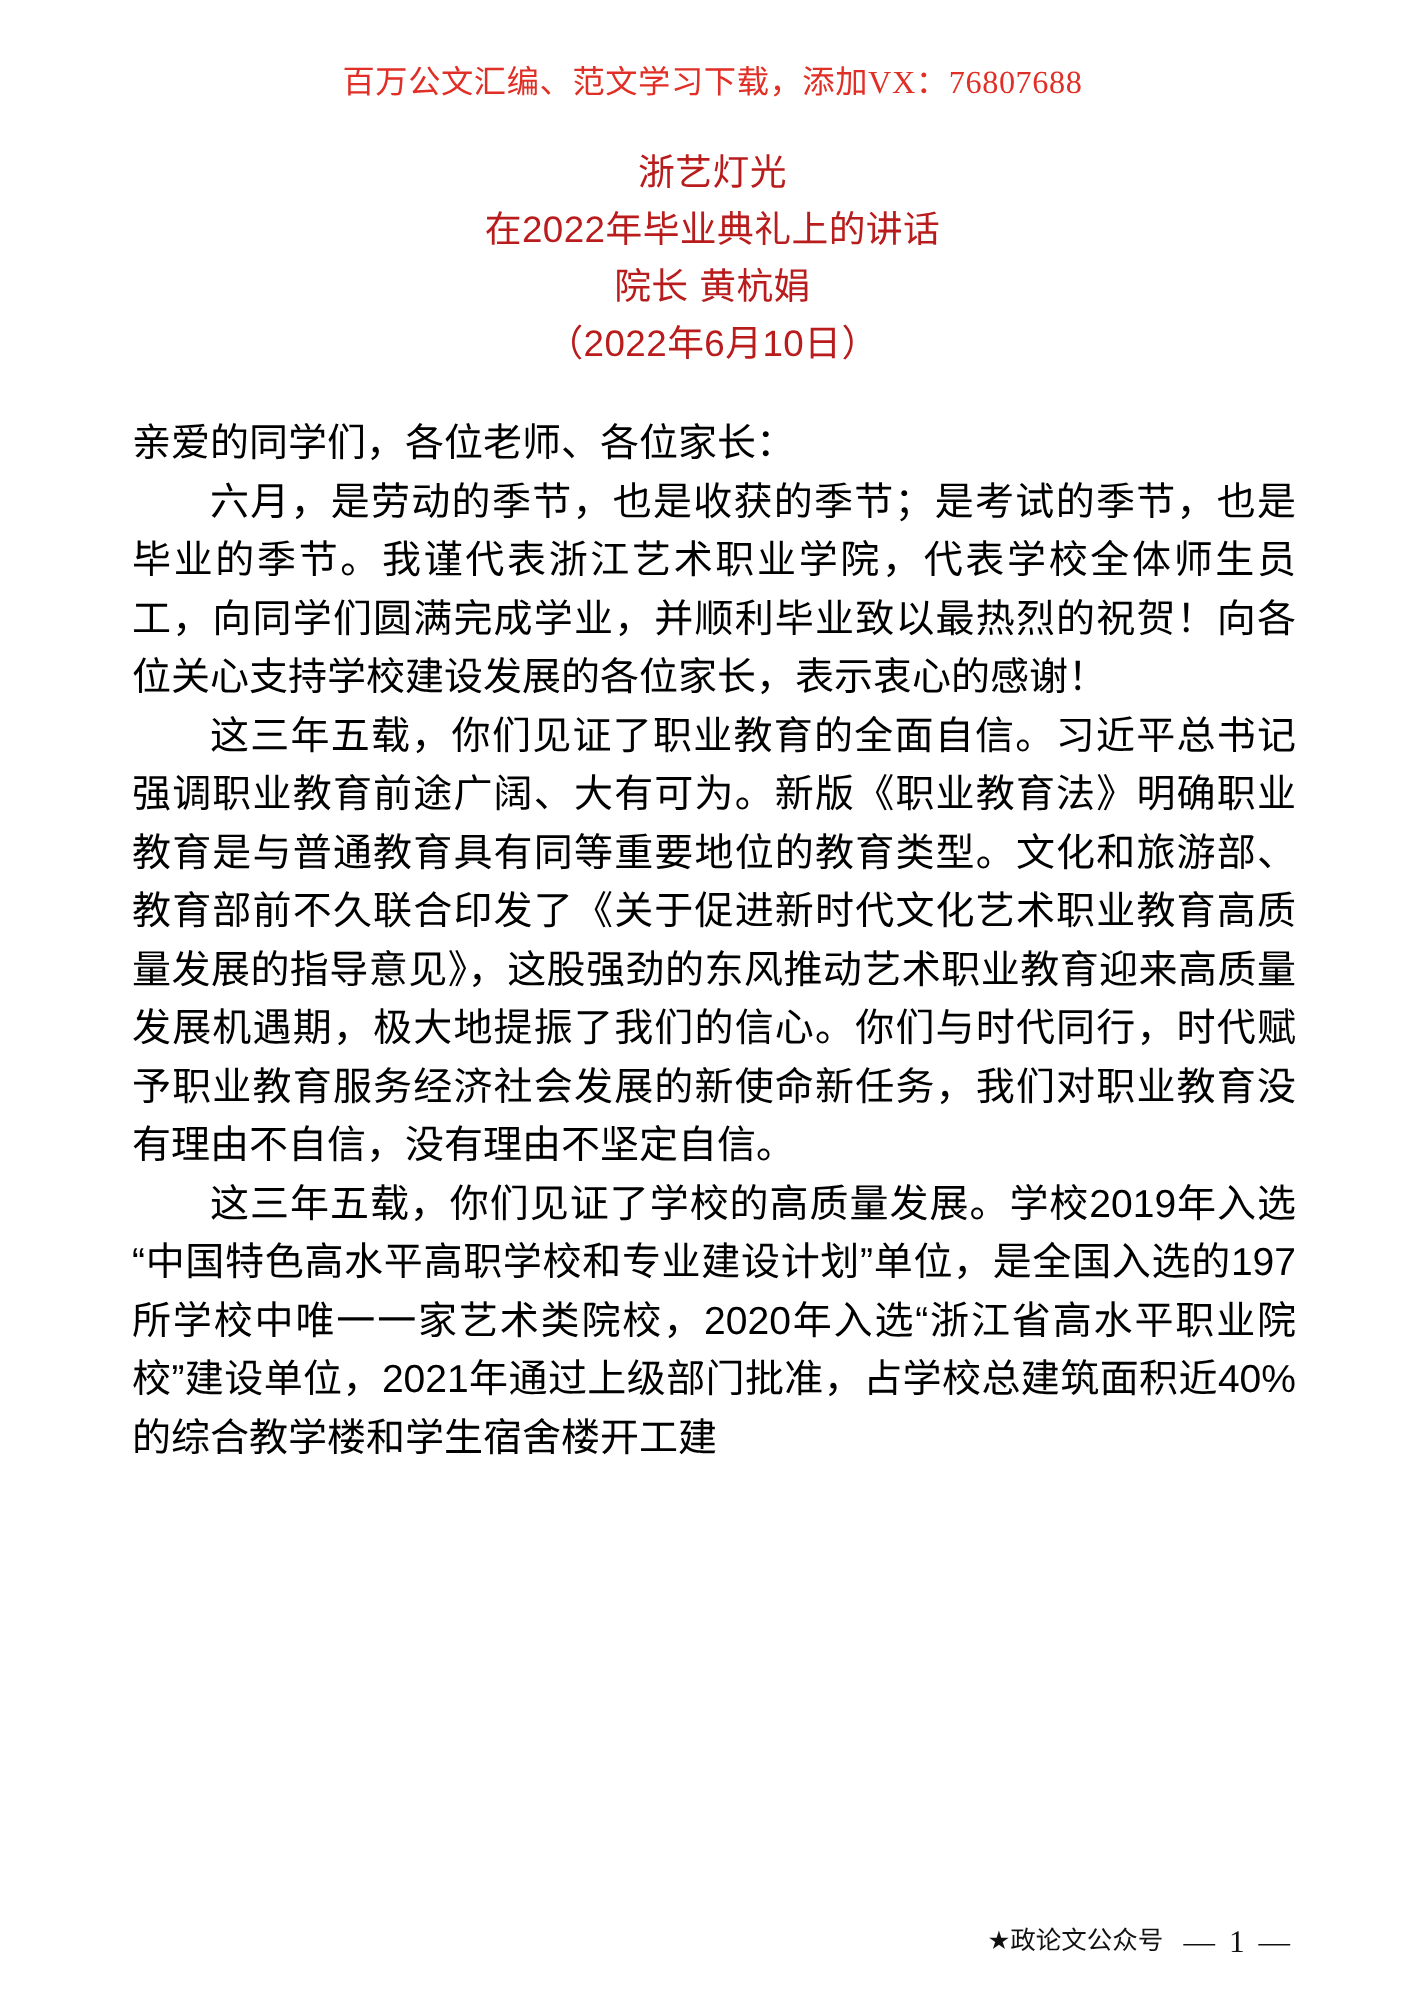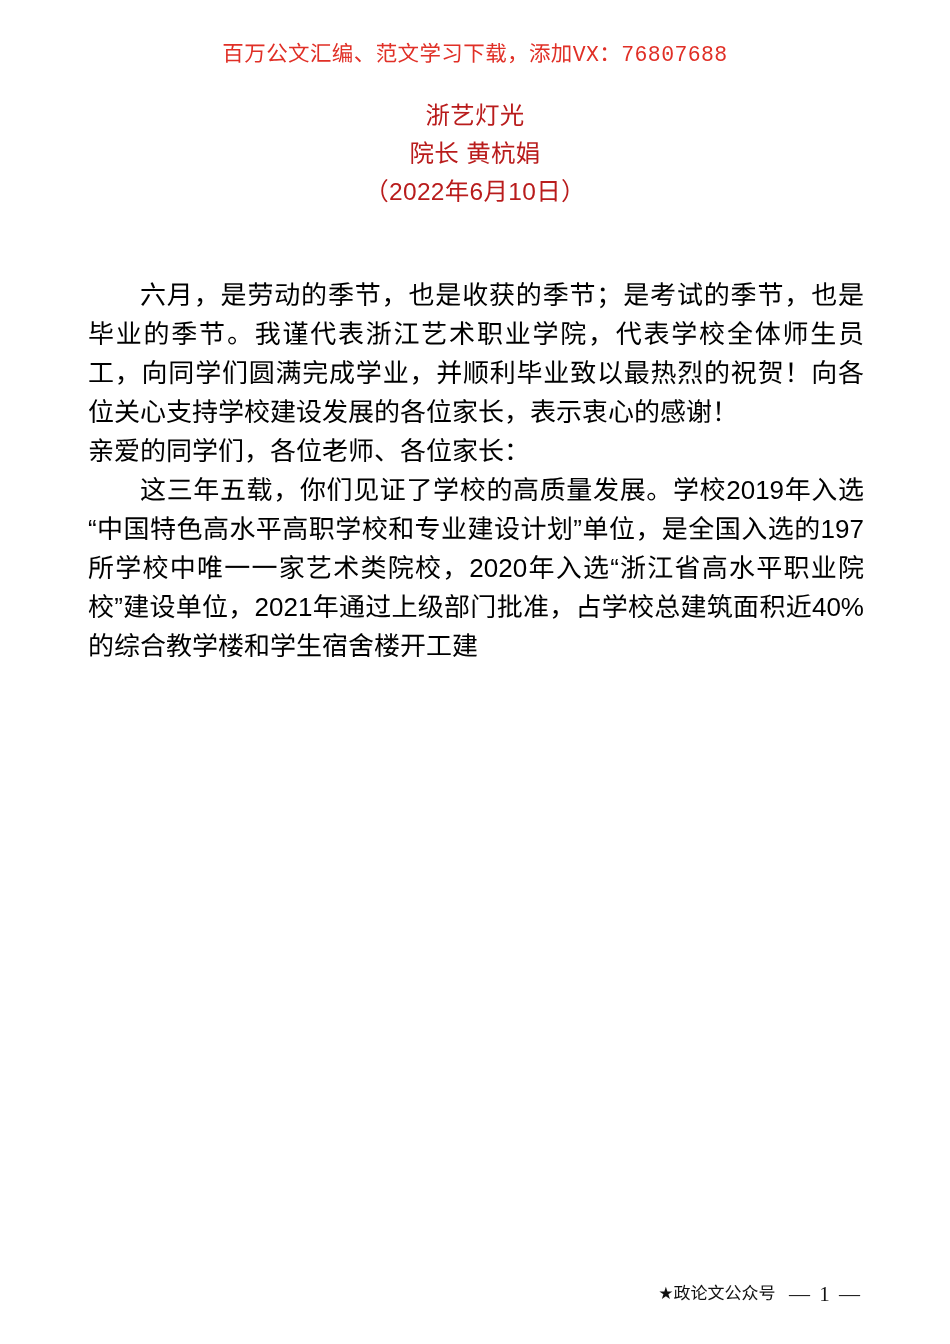--- a/index.html
+++ b/index.html
@@ -26,21 +26,21 @@
     position: absolute;
     top: 40px;
     left: 0;
     width: 950px;
     text-align: center;
     font-size: 21.5px;
     line-height: 30px;
     letter-spacing: 0.4px;
     color: #e02f26;
     white-space: nowrap;
-    font-family: Liberation Mono, monospace;
+    font-family: Liberation Serif, serif;
   }
 
   
   .title-block {
     position: absolute;
     top: 97px;
     left: 0;
     width: 950px;
     text-align: center;
   }
@@ -108,27 +108,29 @@
 </style>
 </head>
 <body>
 
 <div class="page">
 
   <div class="promo-banner">百万公文汇编、范文学习下载，添加VX：76807688</div>
 
   <div class="title-block">
     <div class="title-line">浙艺灯光</div>
+    <div class="title-line">在2022年毕业典礼上的讲话</div>
     <div class="title-line">院长  黄杭娟</div>
     <div class="title-line">（2022年6月10日）</div>
   </div>
 
   <div class="body-area">
+    <p class="para">亲爱的同学们，各位老师、各位家长：</p>
     <p class="para indent">六月，是劳动的季节，也是收获的季节；是考试的季节，也是毕业的季节。我谨代表浙江艺术职业学院，代表学校全体师生员工，向同学们圆满完成学业，并顺利毕业致以最热烈的祝贺！向各位关心支持学校建设发展的各位家长，表示衷心的感谢！</p>
-    <p class="para">亲爱的同学们，各位老师、各位家长：</p>
+    <p class="para indent">这三年五载，你们见证了职业教育的全面自信。习近平总书记强调职业教育前途广阔、大有可为。新版《职业教育法》明确职业教育是与普通教育具有同等重要地位的教育类型。文化和旅游部、教育部前不久联合印发了《关于促进新时代文化艺术职业教育高质量发展的指导意见》，这股强劲的东风推动艺术职业教育迎来高质量发展机遇期，极大地提振了我们的信心。你们与时代同行，时代赋予职业教育服务经济社会发展的新使命新任务，我们对职业教育没有理由不自信，没有理由不坚定自信。</p>
     <p class="para indent">这三年五载，你们见证了学校的高质量发展。学校2019年入选“中国特色高水平高职学校和专业建设计划”单位，是全国入选的197所学校中唯一一家艺术类院校，2020年入选“浙江省高水平职业院校”建设单位，2021年通过上级部门批准，占学校总建筑面积近40%的综合教学楼和学生宿舍楼开工建</p>
   </div>
 
   <div class="footer">
     <span class="footer-mark">★政论文公众号</span>
     <span class="footer-page">— 1 —</span>
   </div>
 
 </div>
 

